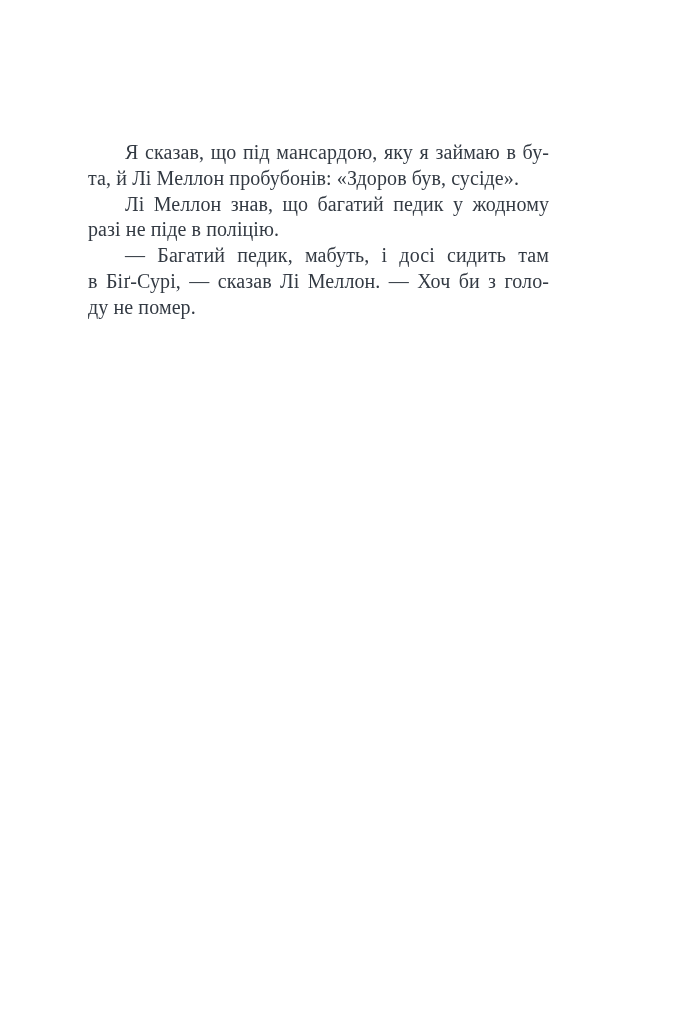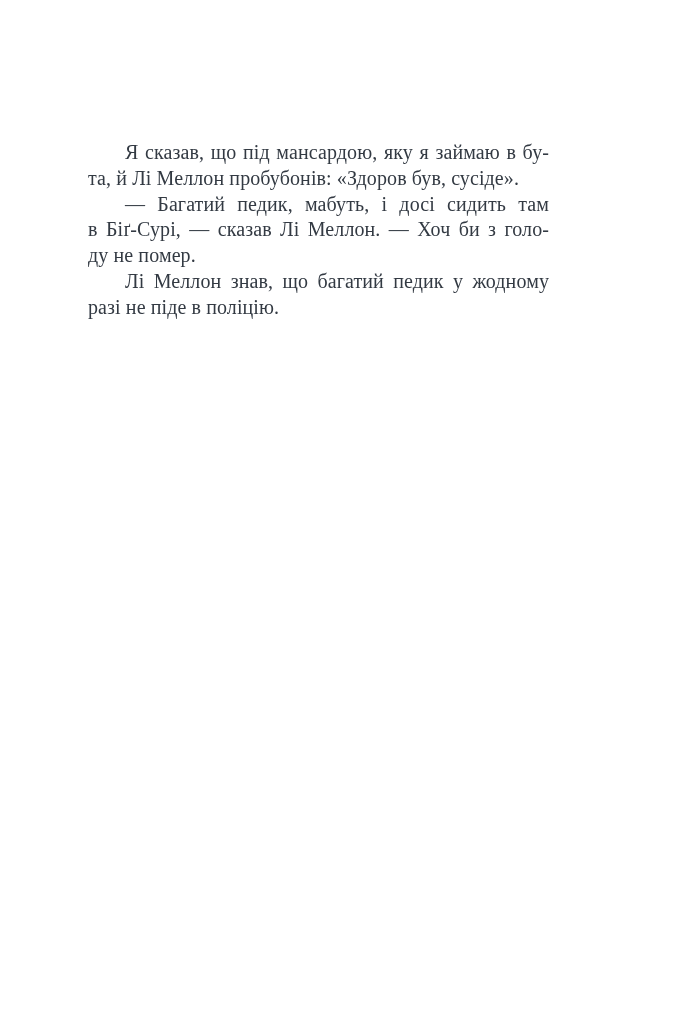--- a/index.html
+++ b/index.html
@@ -47,23 +47,23 @@
 <body style="background: rgb(255, 255, 255);">
 
 <div class="page" style="color: rgb(51, 58, 67);">
 
   <div class="para">
     <div class="line indent just">Я сказав, що під мансардою, яку я займаю в бу-</div>
     <div class="line last">та, й Лі Меллон пробубонів: «Здоров був, сусіде».</div>
   </div>
 
   <div class="para">
+    <div class="line indent just">Лі Меллон знав, що багатий педик у жодному</div>
+    <div class="line last">разі не піде в поліцію.</div>
+  </div>
+
+  <div class="para">
     <div class="line indent just">— Багатий педик, мабуть, і досі сидить там</div>
     <div class="line just">в Біґ-Сурі, — сказав Лі Меллон. — Хоч би з голо-</div>
     <div class="line last">ду не помер.</div>
   </div>
 
-  <div class="para">
-    <div class="line indent just">Лі Меллон знав, що багатий педик у жодному</div>
-    <div class="line last">разі не піде в поліцію.</div>
-  </div>
-
 </div>
 
 </body></html>

